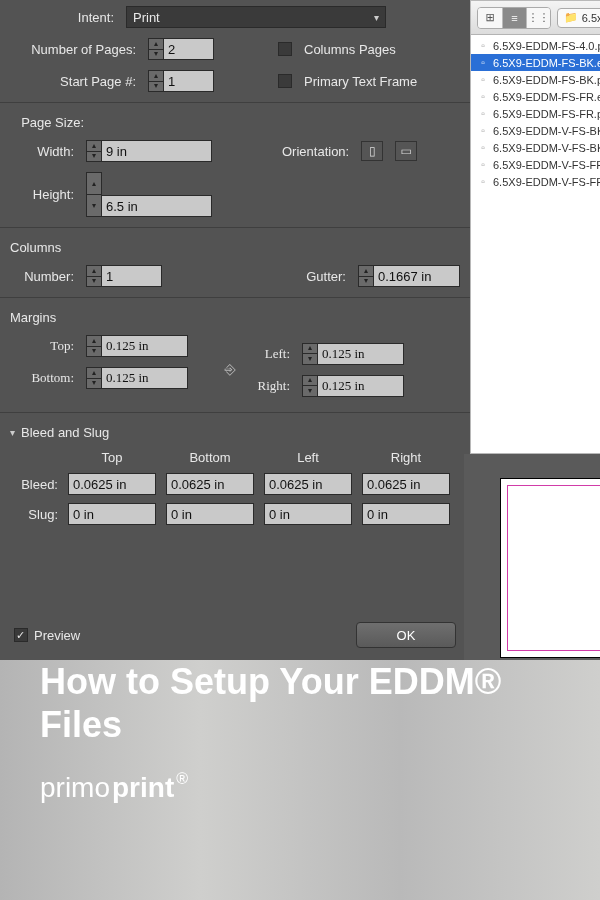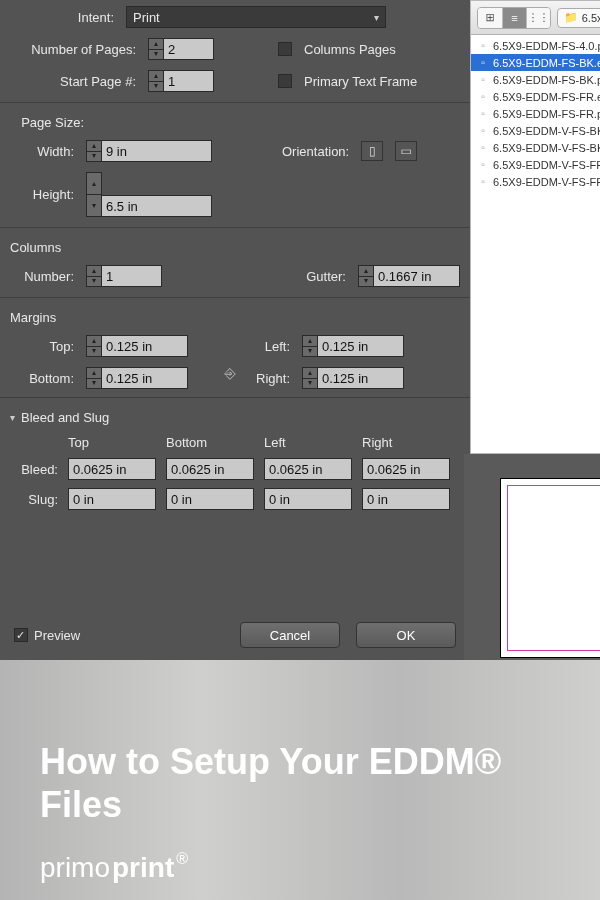--- a/index.html
+++ b/index.html
@@ -58,21 +58,21 @@
   .orient-btn {
     width: 22px; height: 20px; background: #555; border: 1px solid #333;
     display: inline-flex; align-items: center; justify-content: center;
     font-size: 12px; color: #ddd;
   }
   .link-icon {
     width: 20px; height: 32px; display: flex; align-items: center; justify-content: center;
     color: #bbb; font-size: 14px;
   }
   .bleed-table { display: grid; grid-template-columns: 48px 88px 88px 88px 88px 24px; gap: 8px 10px; align-items: center; }
-  .bleed-table .hdr { font-size: 13px; }
+  .bleed-table .hdr { text-align: center; font-size: 13px; }
   .bleed-table .rowlbl { text-align: right; }
   .bleed-table input {
     width: 88px; height: 22px; border: 1px solid #2a2a2a;
     background: #c9c9c9; color: #111; padding: 0 4px; font-size: 13px; font-family: inherit;
   }
   .bottom-bar { position: absolute; left: 0; right: 0; bottom: 0; padding: 12px 14px; display: flex; align-items: center; }
   .btn {
     min-width: 100px; height: 26px;
     background: linear-gradient(#6f6f6f,#5a5a5a);
     border: 1px solid #333; border-radius: 4px;
@@ -121,21 +121,21 @@
     background: #fff; border: 1px solid #000;
   }
   .canvas::before {
     content: ""; position: absolute; inset: 6px;
     border: 1px solid #d13ba8;
   }
   
   .footer {
     position: absolute; left: 0; right: 0; bottom: 0; height: 240px;
     background: linear-gradient(90deg,#b4b4b4,#cfcfcd,#b9b9b9,#cfcfcd);
-    display: flex; flex-direction: column; justify-content: flex-end;
+    display: flex; flex-direction: column; justify-content: flex-start;
     padding: 0 40px 16px 40px; gap: 26px;
   }
   .footer h1 { color: #fff; font-size: 36px; font-weight: 700; line-height: 1.2; }
   .logo { color: #fff; font-size: 28px; font-weight: 400; display: flex; align-items: center; gap: 2px;}
   .logo .bold { font-weight: 700; }
   .logo .dot { font-size: 16px; position: relative; top: -9px; }
 </style>
 </head>
 <body>
 
@@ -227,33 +227,33 @@
           <div class="up">▴</div>
           <div class="dn">▾</div>
         </div>
       <input style="width: 86px;" value="0.1667 in">
     </div>
   </div>
 
   <div class="divider"></div>
 
   <div class="section-hdr">Margins</div>
-  <div style="display:flex; align-items:flex-end;">
+  <div style="display:flex; align-items:center;font-family:Liberation Serif, serif;">
     <div style="width:210px">
       <div class="row">
         <span class="lbl" style="width:64px">Top:</span>
         <div class="stepper">
           <div class="btns">
               <div class="up">▴</div>
               <div class="dn">▾</div>
             </div>
           <input style="width: 86px;" value="0.125 in">
         </div>
       </div>
-      <div class="row" style="margin-bottom:0">
+      <div class="row" style="margin-bottom:15px">
         <span class="lbl" style="width:64px">Bottom:</span>
         <div class="stepper">
           <div class="btns">
               <div class="up">▴</div>
               <div class="dn">▾</div>
             </div>
           <input style="width: 86px;" value="0.125 in">
         </div>
       </div>
     </div>
@@ -309,23 +309,20 @@
     <input value="0 in" style="">
     <input value="0 in" style="">
     <input value="0 in" style="">
     <span class="link-icon" style="height:22px">⎆</span>
   </div>
 
   <div class="bottom-bar">
     <span class="checkbox checked"></span>
     <span style="margin-left:6px">Preview</span>
     <span style="flex:1"></span>
-    <div class="btn" style="margin-right:16px">
-      <span>Cancel</span>
-    </div>
     <div class="btn">
       <span>OK</span>
     </div>
   </div>
 </div>
 
 <div class="finder">
   <div class="finder-toolbar">
     <div class="seg">
       <div class="cell">⊞</div>

